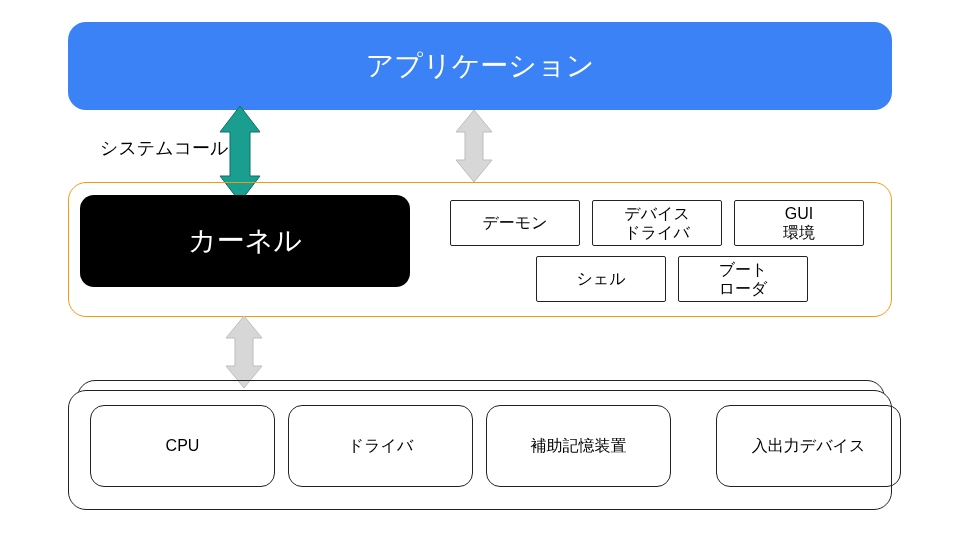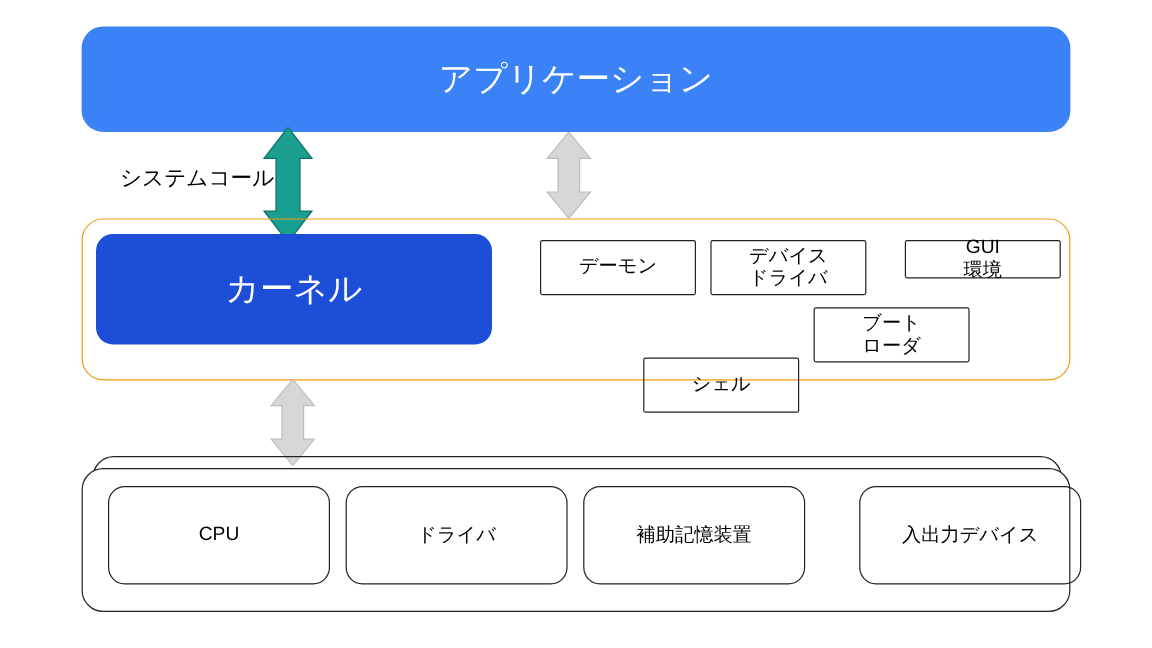--- a/index.html
+++ b/index.html
@@ -21,36 +21,36 @@
 <svg style="position:absolute;left:216px;top:106px;width:48px;height:96px;">
   <polygon points="24,0 44,26 34,26 34,70 44,70 24,96 4,70 14,70 14,26 4,26" fill="#199e8f" stroke="#0e6e63" stroke-width="1"></polygon>
 </svg>
 
 <svg style="position:absolute;left:452px;top:110px;width:44px;height:72px;">
   <polygon points="22,0 40,22 31,22 31,50 40,50 22,72 4,50 13,50 13,22 4,22" fill="#d7d7d7" stroke="#bdbdbd" stroke-width="1"></polygon>
 </svg>
 
 <div class="box" style="left:68px;top:182px;width:824px;height:135px;border:1.5px solid #f39a0f;background:transparent;"></div>
 
-<div class="box" style="left:80px;top:195px;width:330px;height:92px;background:#1d4ed8;color:#fff;font-size:28px;border-radius:14px;">
+<div class="box" style="left:80px;top:195px;width:330px;height:92px;background:#000000;color:#fff;font-size:28px;border-radius:14px;">
   <span>カーネル</span>
 </div>
 
 <div class="small-box" style="left:450px;top:200px;width:130px;height:46px;">
   <span>デーモン</span>
 </div>
 <div class="small-box" style="left:592px;top:200px;width:130px;height:46px;white-space:pre-line;">
   <span>デバイス
 ドライバ</span>
 </div>
-<div class="small-box" style="left:734px;top:200px;width:130px;height:32px;white-space:pre-line;margin-left:20px;">
+<div class="small-box" style="left:734px;top:200px;width:130px;height:46px;white-space:pre-line;">
   <span>GUI
 環境</span>
 </div>
-<div class="small-box" style="left:536px;top:256px;width:130px;height:46px;margin-top:42px;">
+<div class="small-box" style="left:536px;top:256px;width:130px;height:46px;">
   <span>シェル</span>
 </div>
 <div class="small-box" style="left:678px;top:256px;width:130px;height:46px;white-space:pre-line;">
   <span>ブート
 ローダ</span>
 </div>
 
 <svg style="position:absolute;left:222px;top:316px;width:44px;height:72px;">
   <polygon points="22,0 40,22 31,22 31,50 40,50 22,72 4,50 13,50 13,22 4,22" fill="#d7d7d7" stroke="#bdbdbd" stroke-width="1"></polygon>
 </svg>

